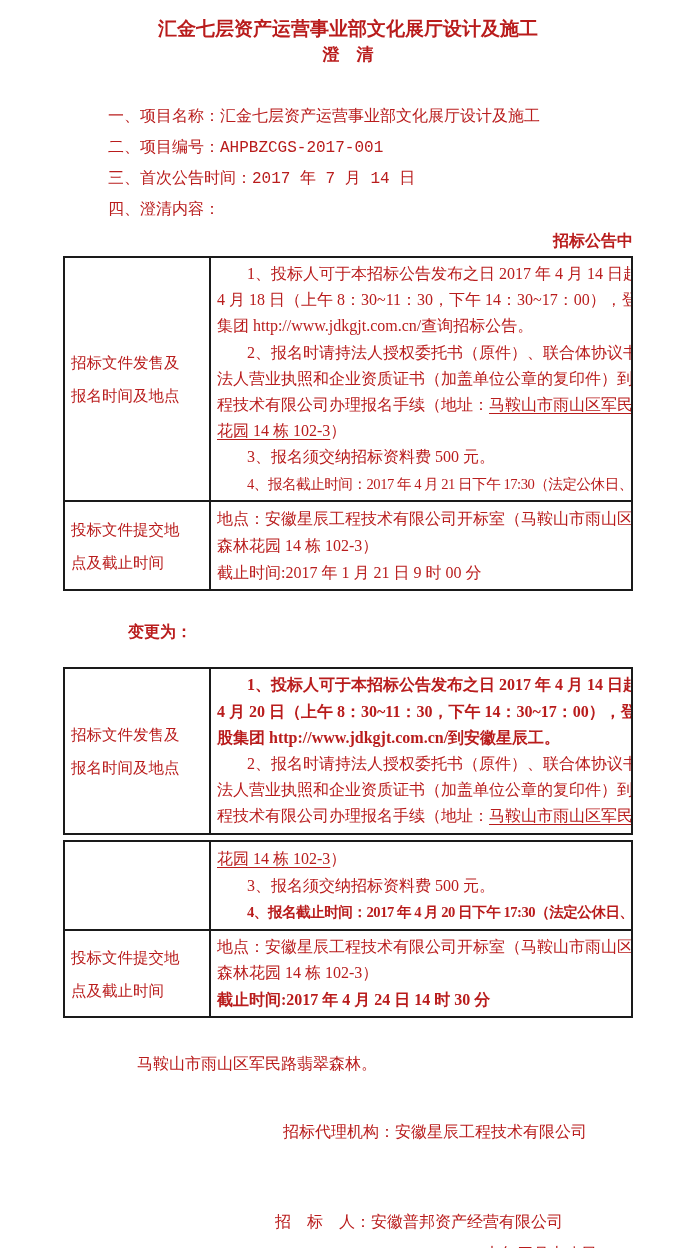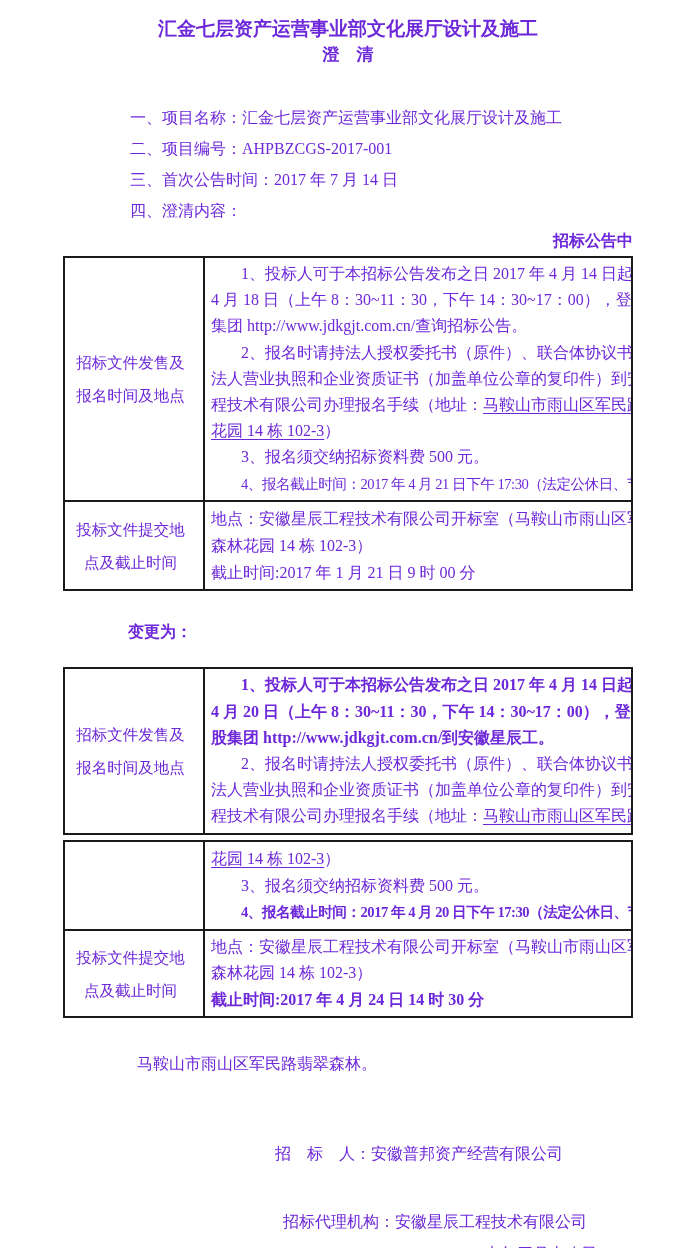--- a/index.html
+++ b/index.html
@@ -1,50 +1,49 @@
 <!DOCTYPE html>
 <html><head>
 <meta charset="utf-8">
 <style>
   html,body { margin:0; padding:0; background:#ffffff; }
   .page {
     position:relative; width:700px; height:1248px; background:#ffffff;
-    color:#6d28d9; overflow:hidden;
+    color:#b91c1c; overflow:hidden;
     font-family:"Liberation Serif","DejaVu Serif",serif;
   }
   .content { position:absolute; left:63px; top:0; width:570px; }
 
   .doc-title {
     padding-top:14px; text-align:center; font-size:19px; font-weight:bold;
     line-height:28px; font-family:"DejaVu Sans","Liberation Sans",sans-serif;
   }
   .doc-subtitle {
     text-align:center; font-size:17px; font-weight:bold;
     line-height:24px; font-family:"DejaVu Sans","Liberation Sans",sans-serif;
   }
 
-  .intro { margin-top:36px; margin-left:67px; }
+  .intro { margin-top:36px; margin-left:45px;font-family:Liberation Mono, monospace; }
   .intro-item { font-size:16px; line-height:31px; white-space:nowrap; }
 
   .sec-heading {
     font-weight:bold; font-size:16px; line-height:22px;
     font-family:"DejaVu Sans","Liberation Sans",sans-serif;
   }
   .sec-heading.original { margin-top:4px; margin-left:57px;text-align:right; }
   .sec-heading.changed  { margin-top:30px; margin-left:65px; margin-bottom:24px; }
 
   table.doc-table {
     width:570px; border-collapse:collapse; table-layout:fixed;
     margin-top:4px;
   }
   table.doc-table td { border:2px solid #1a1a1a; vertical-align:middle; }
   td.lbl {
-    width:119px; font-size:15.5px; line-height:33px; padding:2px 13px 2px 6px;
+    width:119px; font-size:15.5px; line-height:33px; padding:2px 19px 2px 6px;
     white-space:pre-line;
-    text-align:center;
   }
   td.val { padding:3px 6px 3px 6px; vertical-align:middle; overflow:hidden; }
   .ln  { font-size:16px; line-height:26.2px; white-space:nowrap; }
   .ln2 { line-height:27.2px; }
   .ind { text-indent:30px; }
   .tight { font-size:14.6px; letter-spacing:-0.5px; }
   .bold { font-weight:bold; }
   .u { text-decoration:underline; text-underline-offset:3px; }
 
   table.t2b { margin-top:5px; }
@@ -138,18 +137,18 @@
           <div class="ln">地点：安徽星辰工程技术有限公司开标室（马鞍山市雨山区军民路翡翠</div>
           <div class="ln">森林花园 14 栋 102-3）</div>
           <div class="ln bold">截止时间:2017 年 4 月 24 日 14 时 30 分</div>
         </td>
       </tr>
     </tbody>
       </table>
 
     <div class="note">马鞍山市雨山区军民路翡翠森林。</div>
 
+    <div class="sig sig-agency">招标代理机构：安徽星辰工程技术有限公司</div>
     <div class="sig sig-tenderer">招　标　人：安徽普邦资产经营有限公司</div>
-    <div class="sig sig-agency">招标代理机构：安徽星辰工程技术有限公司</div>
     <div class="sig sig-date">二 0 一七年四月十八日</div>
 
   </div>
 </div>
 
 </body></html>

